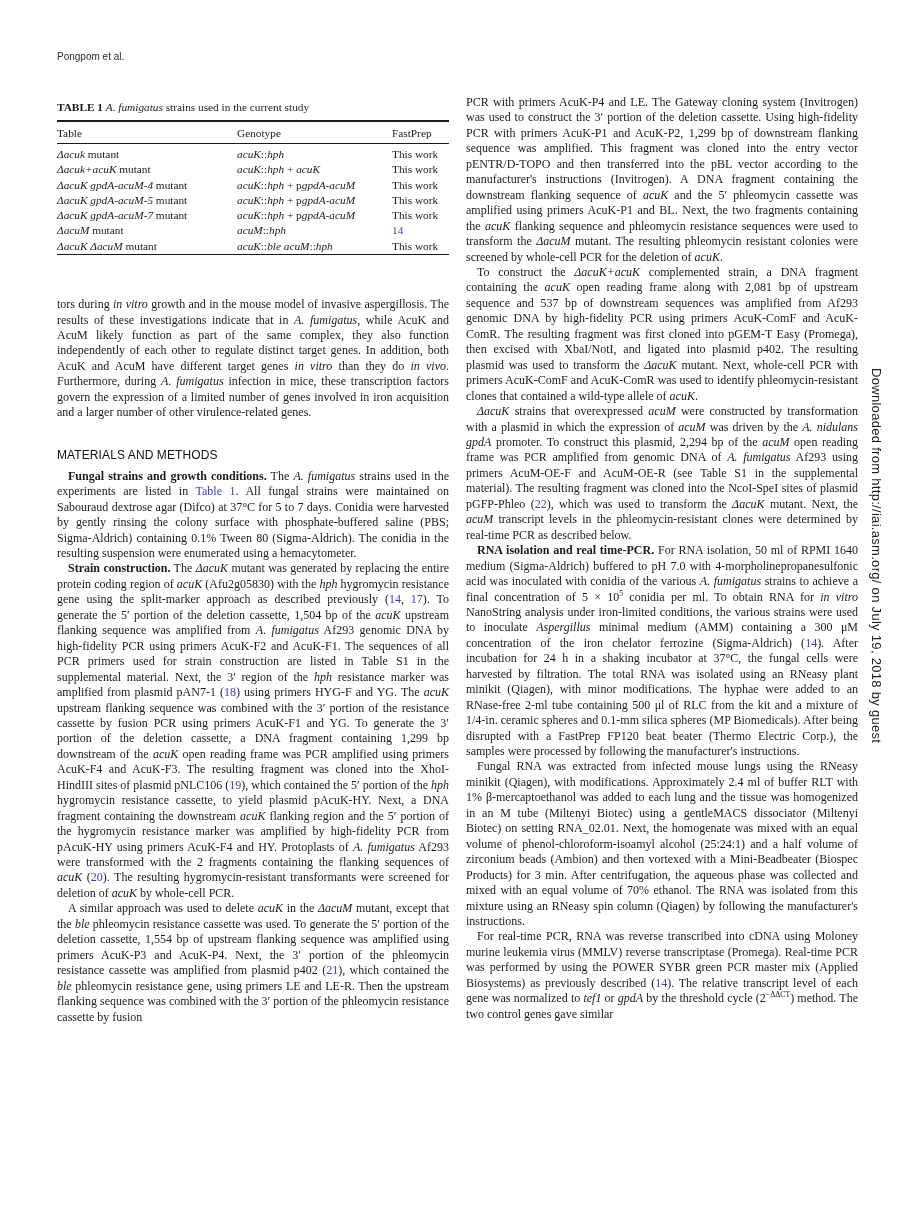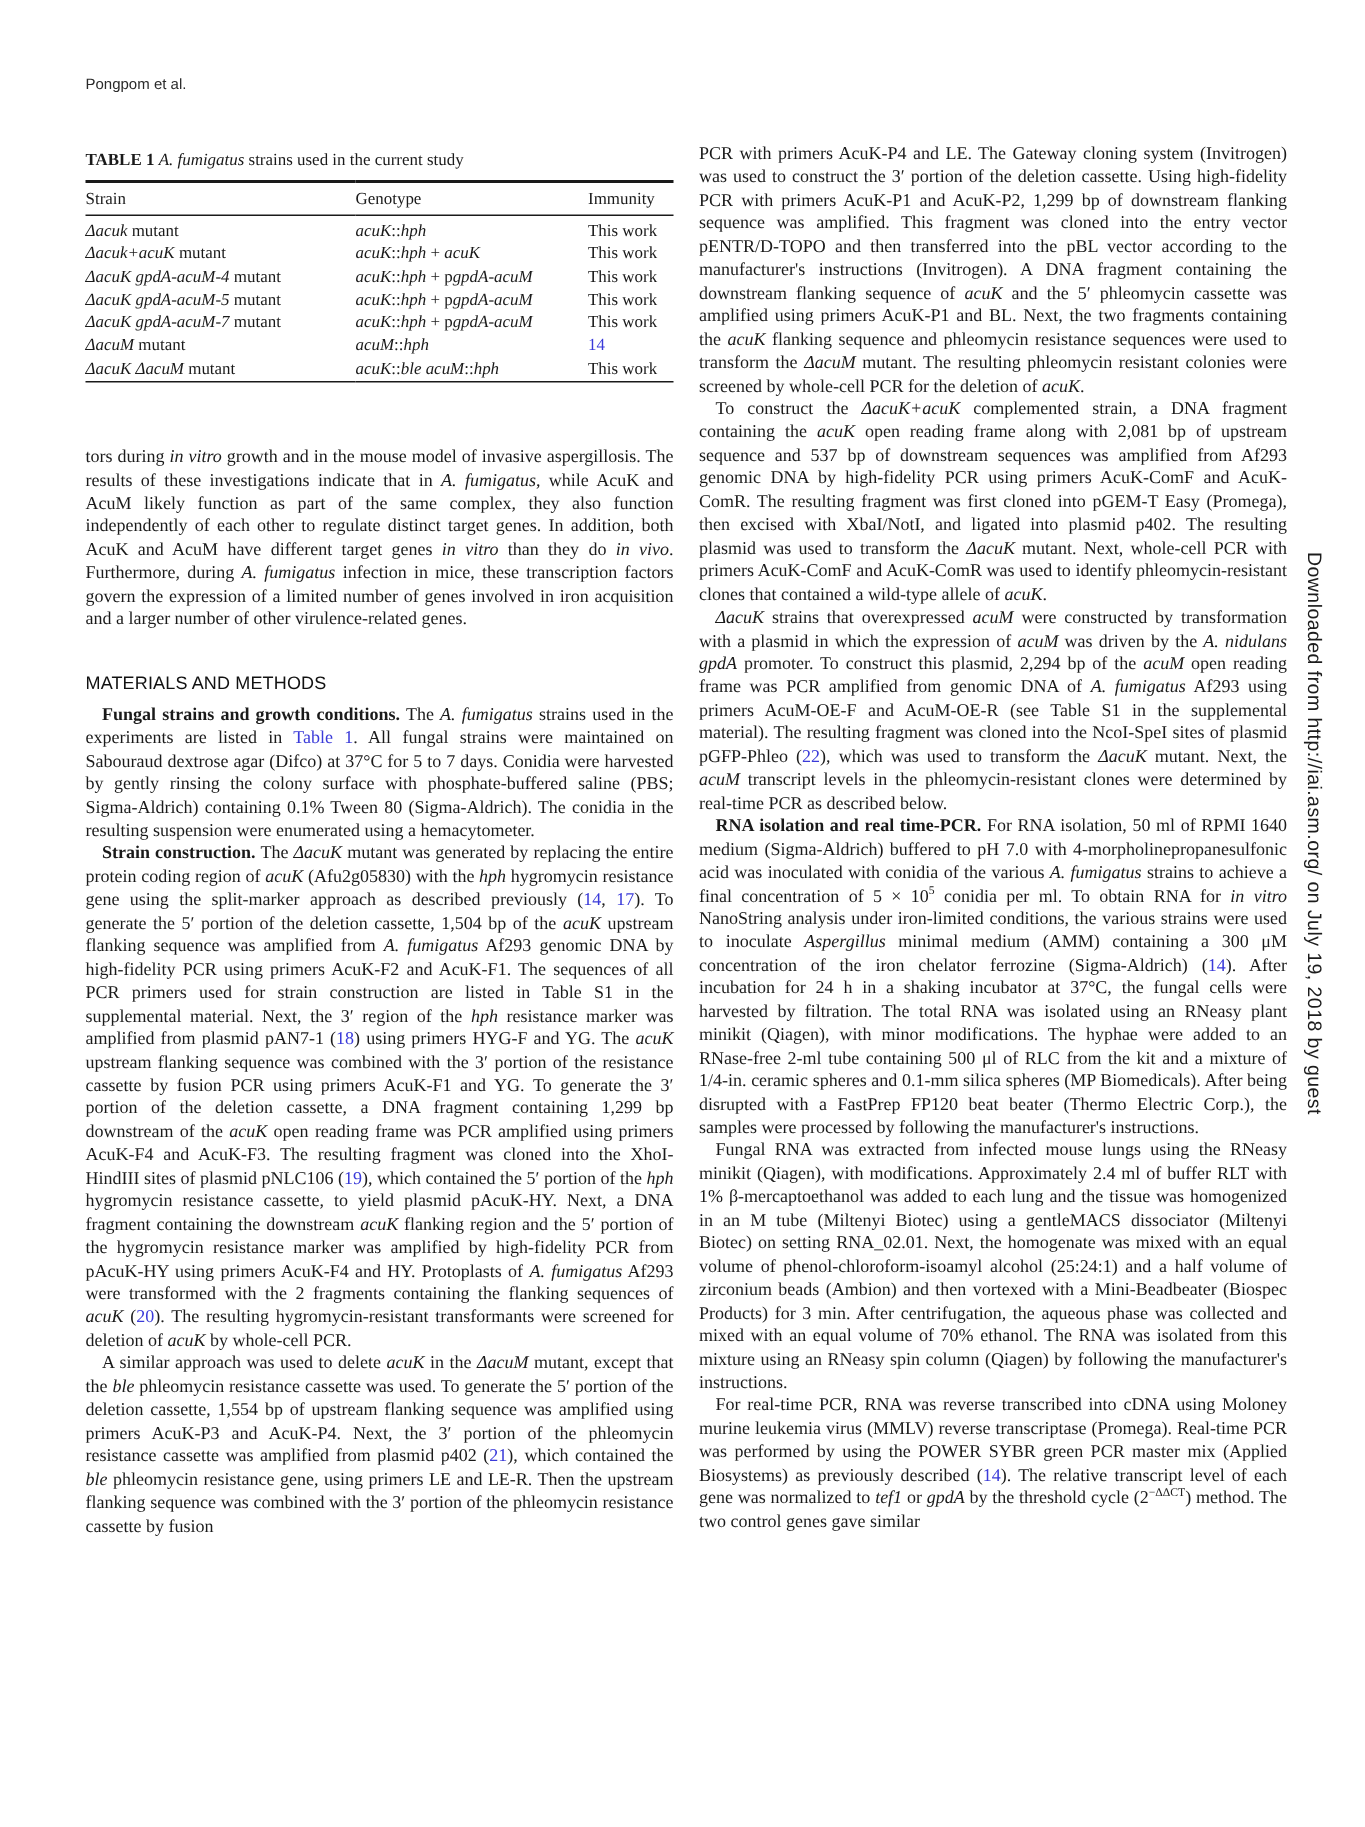--- a/index.html
+++ b/index.html
@@ -67,23 +67,23 @@
 
   <div class="running-head">Pongpom et al.</div>
 
   <div class="col col-left">
 
     <div class="table-block">
       <div class="table-caption"><b>TABLE 1</b> <span><i>A. fumigatus</i> strains used in the current study</span></div>
       <table class="strains-table">
         <thead>
           <tr>
-            <th>Strain</th>
+            <th>Table</th>
             <th>Genotype</th>
-            <th>Immunity</th>
+            <th>FastPrep</th>
           </tr>
         </thead>
         <tbody>
             <tr>
               <td><i>Δacuk</i> mutant</td>
               <td><i>acuK</i>::<i>hph</i></td>
               <td>This work</td>
             </tr>
             <tr>
               <td><i>Δacuk+acuK</i> mutant</td>

